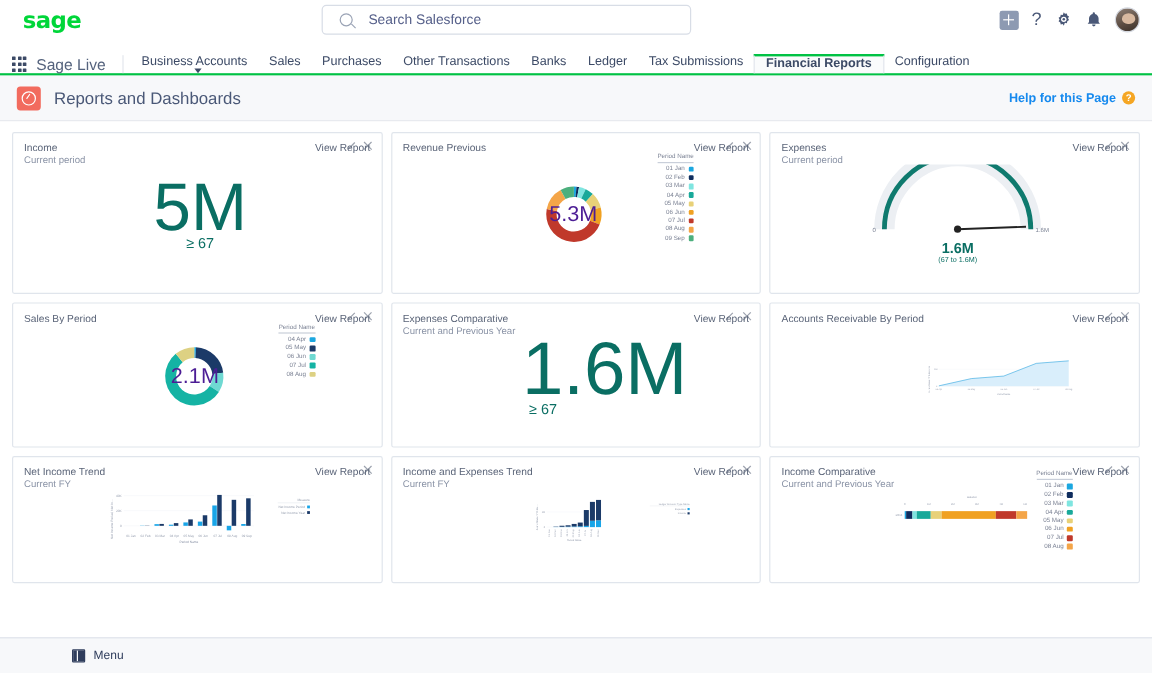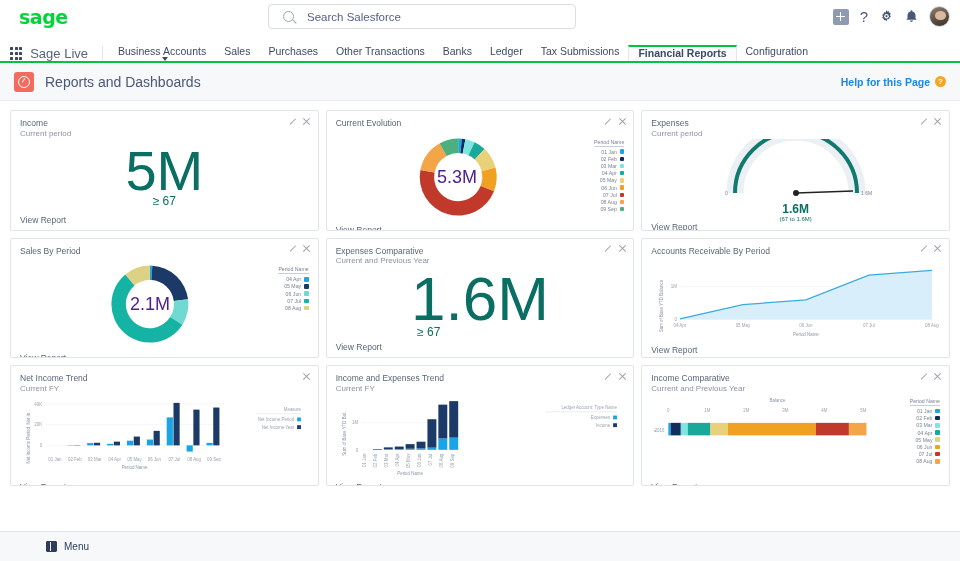--- a/index.html
+++ b/index.html
@@ -145,21 +145,21 @@
   }
 
   
   .board {
     padding: 9px 10px; background: #ffffff;
     display: grid; grid-template-columns: repeat(3, 1fr);
     gap: 7px; height: 394px;
   }
   .tile {
     background: #ffffff; border: 1px solid #e0e5ec; border-radius: 2px;
-    position: relative; display: flex; flex-direction: column;
+    position: relative; display: flex; flex-direction: row;
     padding: 7px 9px 5px 9px; overflow: hidden;
   }
   .tile-head { line-height: 1.25; }
   .tile-title { font-size: 8.5px; color: #5a6478; }
   .tile-sub { font-size: 8px; color: #8a93a6; }
   .tile-actions {
     position: absolute; right: 7px; top: 6px;
     display: flex; gap: 6px; align-items: center;
   }
   .act { width: 8px; height: 8px; position: relative; cursor: pointer; opacity: .6; }
@@ -225,21 +225,21 @@
   .tick-label { font-size: 4.6px; fill: #9aa2b2; }
   .grid-line { stroke: #e9edf2; stroke-width: .5; }
 
   
   .footer {
     position: absolute; left: 0; bottom: 0; width: 960px; height: 30px;
     background: #f7f8fa; border-top: 1px solid #dfe3ea;
     display: flex; align-items: center;
   }
   .footer-menu {
-    display: flex; align-items: center; gap: 7px; margin-left: 4px;
+    display: flex; align-items: center; gap: 7px; margin-left: 18px;
     font-size: 10px; color: #2f3d5c; cursor: pointer; padding-left: 42px;
   }
   .menu-glyph {
     width: 11px; height: 11px; border: 1.3px solid #2f3d5c; border-radius: 1px;
     display: flex; position: relative;
   }
   .menu-glyph::before {
     content: ""; width: 3px; background: #2f3d5c; margin-right: 1px; height: 100%;
   }
   .menu-glyph::after {
@@ -352,21 +352,21 @@
           <div class="metric-value">5M</div>
           <div class="metric-sub">≥ 67</div>
         </div>
       </div>
     </div>
     <div class="view-report">View Report</div>
   </div>
 
   <div class="tile">
     <div class="tile-head">
-      <div class="tile-title">Current Evolution</div>
+      <div class="tile-title">Revenue Previous</div>
     </div>
     <div class="tile-actions">
       <span class="act act-edit"></span>
       <span class="act act-close"></span>
     </div>
     <div class="tile-body">
       <div class="donut-wrap">
         <svg class="chart" viewBox="0 0 300 100" id="donut-revenue">
             <path d="M 127 10 A 40 40 0 0 1 130.76433253274058 10.177521415876797 L 129.35270783296286 25.110950884923 A 25 25 0 0 0 127 25 Z" fill="#1ba7e0"></path>
             <path d="M 130.76433253274058 10.177521415876797 A 40 40 0 0 1 134.495252583429 10.708509970852454 L 131.6845328646431 25.442818731782783 A 25 25 0 0 0 129.35270783296286 25.110950884923 Z" fill="#0f2d5e"></path>

